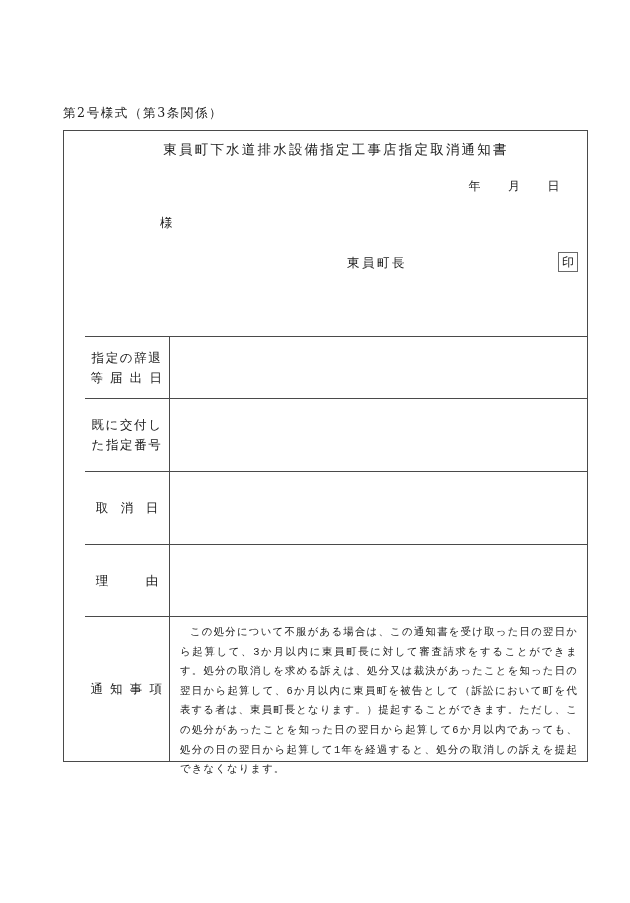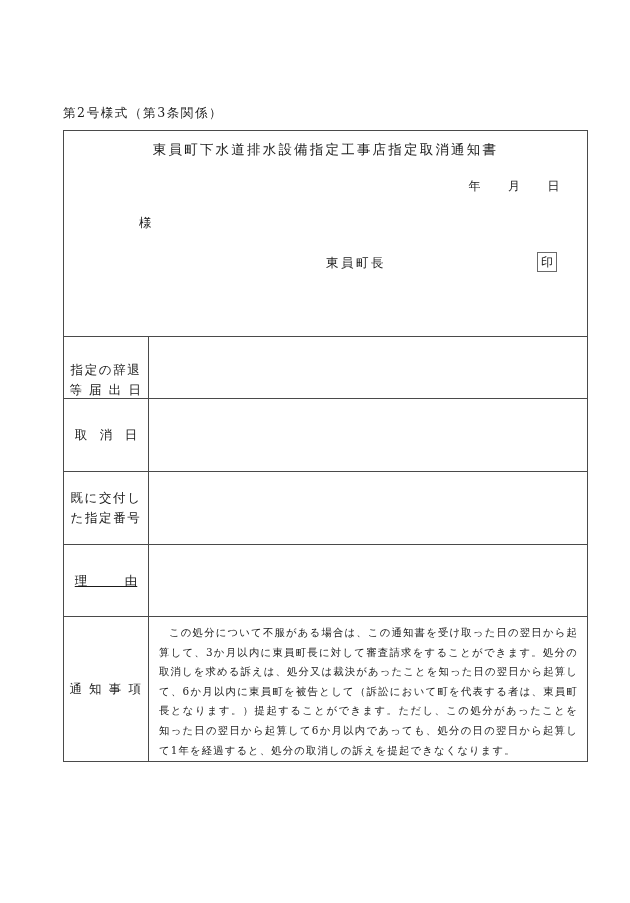--- a/index.html
+++ b/index.html
@@ -37,20 +37,21 @@
 
   
   .doc-table {
     position: absolute;
     left: 63px;
     top: 82px;
     width: 525px;
     height: 632px;
     box-sizing: border-box;
     border: 1px solid #4a4a4a;
+    padding-left: 21px;
   }
 
   
   .head-region {
     position: relative;
     height: 206px;
     box-sizing: border-box;
     border-bottom: 1px solid #4a4a4a;
   }
 
@@ -150,36 +151,36 @@
   }
   .row-label .lbl-inner { letter-spacing: 1.6px; }
   .row-label .lbl-inner.spread { letter-spacing: 0; }
 
   .row-value {
     flex: 1 1 auto;
     box-sizing: border-box;
     padding: 6px 8px;
   }
 
-  .r-dec  { height: 62px; flex-direction: column; }
+  .r-dec  { height: 62px; }
   .r-can  { height: 73px; }
   .r-num  { height: 73px; }
-  .r-rsn  { height: 72px; text-decoration: underline; }
+  .r-rsn  { height: 72px; }
   .r-note { height: 144px; }
 
   .note-text {
     font-size: 10.4px;
     line-height: 19.6px;
     letter-spacing: 1.1px;
     text-align: justify;
     text-justify: inter-character;
     text-indent: 10px;
     padding: 2px 2px 0 2px;
   }
-  .r-note .row-value { padding: 4px 7px 4px 8px; }
+  .r-note .row-value { padding: 4px 7px 4px 8px; font-family: Liberation Mono, monospace; }
 </style>
 </head>
 <body>
 
 <div class="page">
 
   <div class="form-no">第2号様式（第3条関係）</div>
 
   <div class="doc-table">
 
@@ -206,37 +207,37 @@
       <div class="row r-dec">
         <div class="row-label">
           <span class="lbl-inner">
             <span>指定の辞退</span><br>
             <span>等 届 出 日</span>
           </span>
         </div>
         <div class="row-value"></div>
       </div>
 
-      <div class="row r-can">
-        <div class="row-label">
-          <span class="lbl-inner spread">取　消　日</span>
-        </div>
-        <div class="row-value"></div>
-      </div>
-
       <div class="row r-num">
         <div class="row-label">
           <span class="lbl-inner">
             <span>既に交付し</span><br>
             <span>た指定番号</span>
           </span>
         </div>
         <div class="row-value"></div>
       </div>
 
+      <div class="row r-can">
+        <div class="row-label">
+          <span class="lbl-inner spread">取　消　日</span>
+        </div>
+        <div class="row-value"></div>
+      </div>
+
       <div class="row r-rsn">
         <div class="row-label">
           <span class="lbl-inner spread">理　　　由</span>
         </div>
         <div class="row-value"></div>
       </div>
 
       <div class="row r-note">
         <div class="row-label">
           <span class="lbl-inner">通 知 事 項</span>

